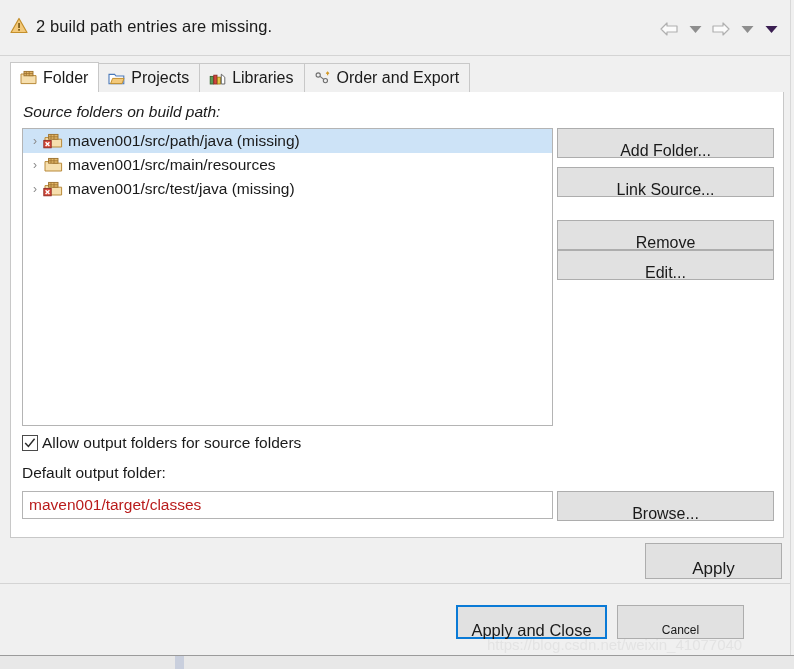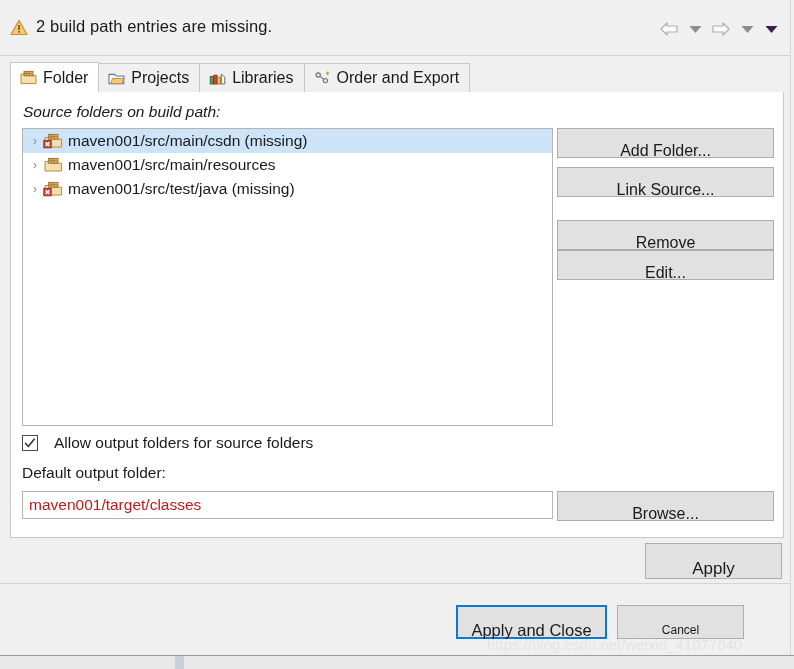--- a/index.html
+++ b/index.html
@@ -25,21 +25,21 @@
     height: 56px;
     background: #f0f0f0;
     border-bottom: 1px solid #d4d4d4;
     box-sizing: border-box;
   }
   #warning-row {
     position: absolute;
     left: 10px;
     top: 17px;
     display: flex;
-    align-items: flex-end;
+    align-items: flex-start;
     gap: 8px;
   }
   .warn-tri { display: block; }
   #warning-text {
     font-size: 16.5px;
     color: #1a1a1a;
     letter-spacing: 0.1px;
   }
 
   
@@ -204,21 +204,21 @@
   #btn-link-source { margin-bottom: 23px; }
   #btn-edit { margin-bottom: 9px; }
 
   
   #allow-output-row {
     position: absolute;
     left: 11px;
     top: 342px;
     display: flex;
     align-items: center;
-    gap: 16px;
+    gap: 4px;
   }
   .checkbox {
     width: 16px;
     height: 16px;
     border: 1px solid #4a4a4a;
     background: #ffffff;
     box-sizing: border-box;
     position: relative;
     flex: 0 0 16px;
   }
@@ -452,21 +452,21 @@
       <span class="twisty">›</span>
       <span>
         <svg class="folder-icon" viewBox="0 0 20 18">
           <path d="M2 5.6 L8 5.6 L9.6 7.2 L18.6 7.2 L18.6 15 L2 15 Z" fill="#f6dFAE" stroke="#b98a3a" stroke-width="1"></path>
           <rect x="5.6" y="2.4" width="9.4" height="4.8" fill="#e3b86a" stroke="#9a6f2c" stroke-width="0.9"></rect>
           <path d="M8 2.4 L8 7.2 M11 2.4 L11 7.2 M5.6 4.8 L15 4.8" stroke="#9a6f2c" stroke-width="0.8"></path>
           <rect x="0.8" y="8.4" width="7.4" height="7.4" fill="#d64a3a" stroke="#8d2a24" stroke-width="0.9"></rect>
           <path d="M2.6 10.2 L6.4 14 M6.4 10.2 L2.6 14" stroke="#ffffff" stroke-width="1.4"></path>
         </svg>
       </span>
-      <span class="tree-label">maven001/src/main/csdn (missing)</span>
+      <span class="tree-label">maven001/src/path/java (missing)</span>
     </div>
 
     <div class="tree-row">
       <span class="twisty">›</span>
       <span>
         <svg class="folder-icon" viewBox="0 0 20 18">
           <path d="M2 5.6 L8 5.6 L9.6 7.2 L18.6 7.2 L18.6 15 L2 15 Z" fill="#f6dFAE" stroke="#b98a3a" stroke-width="1"></path>
           <rect x="5.6" y="2.4" width="9.4" height="4.8" fill="#e3b86a" stroke="#9a6f2c" stroke-width="0.9"></rect>
           <path d="M8 2.4 L8 7.2 M11 2.4 L11 7.2 M5.6 4.8 L15 4.8" stroke="#9a6f2c" stroke-width="0.8"></path>
         </svg>

